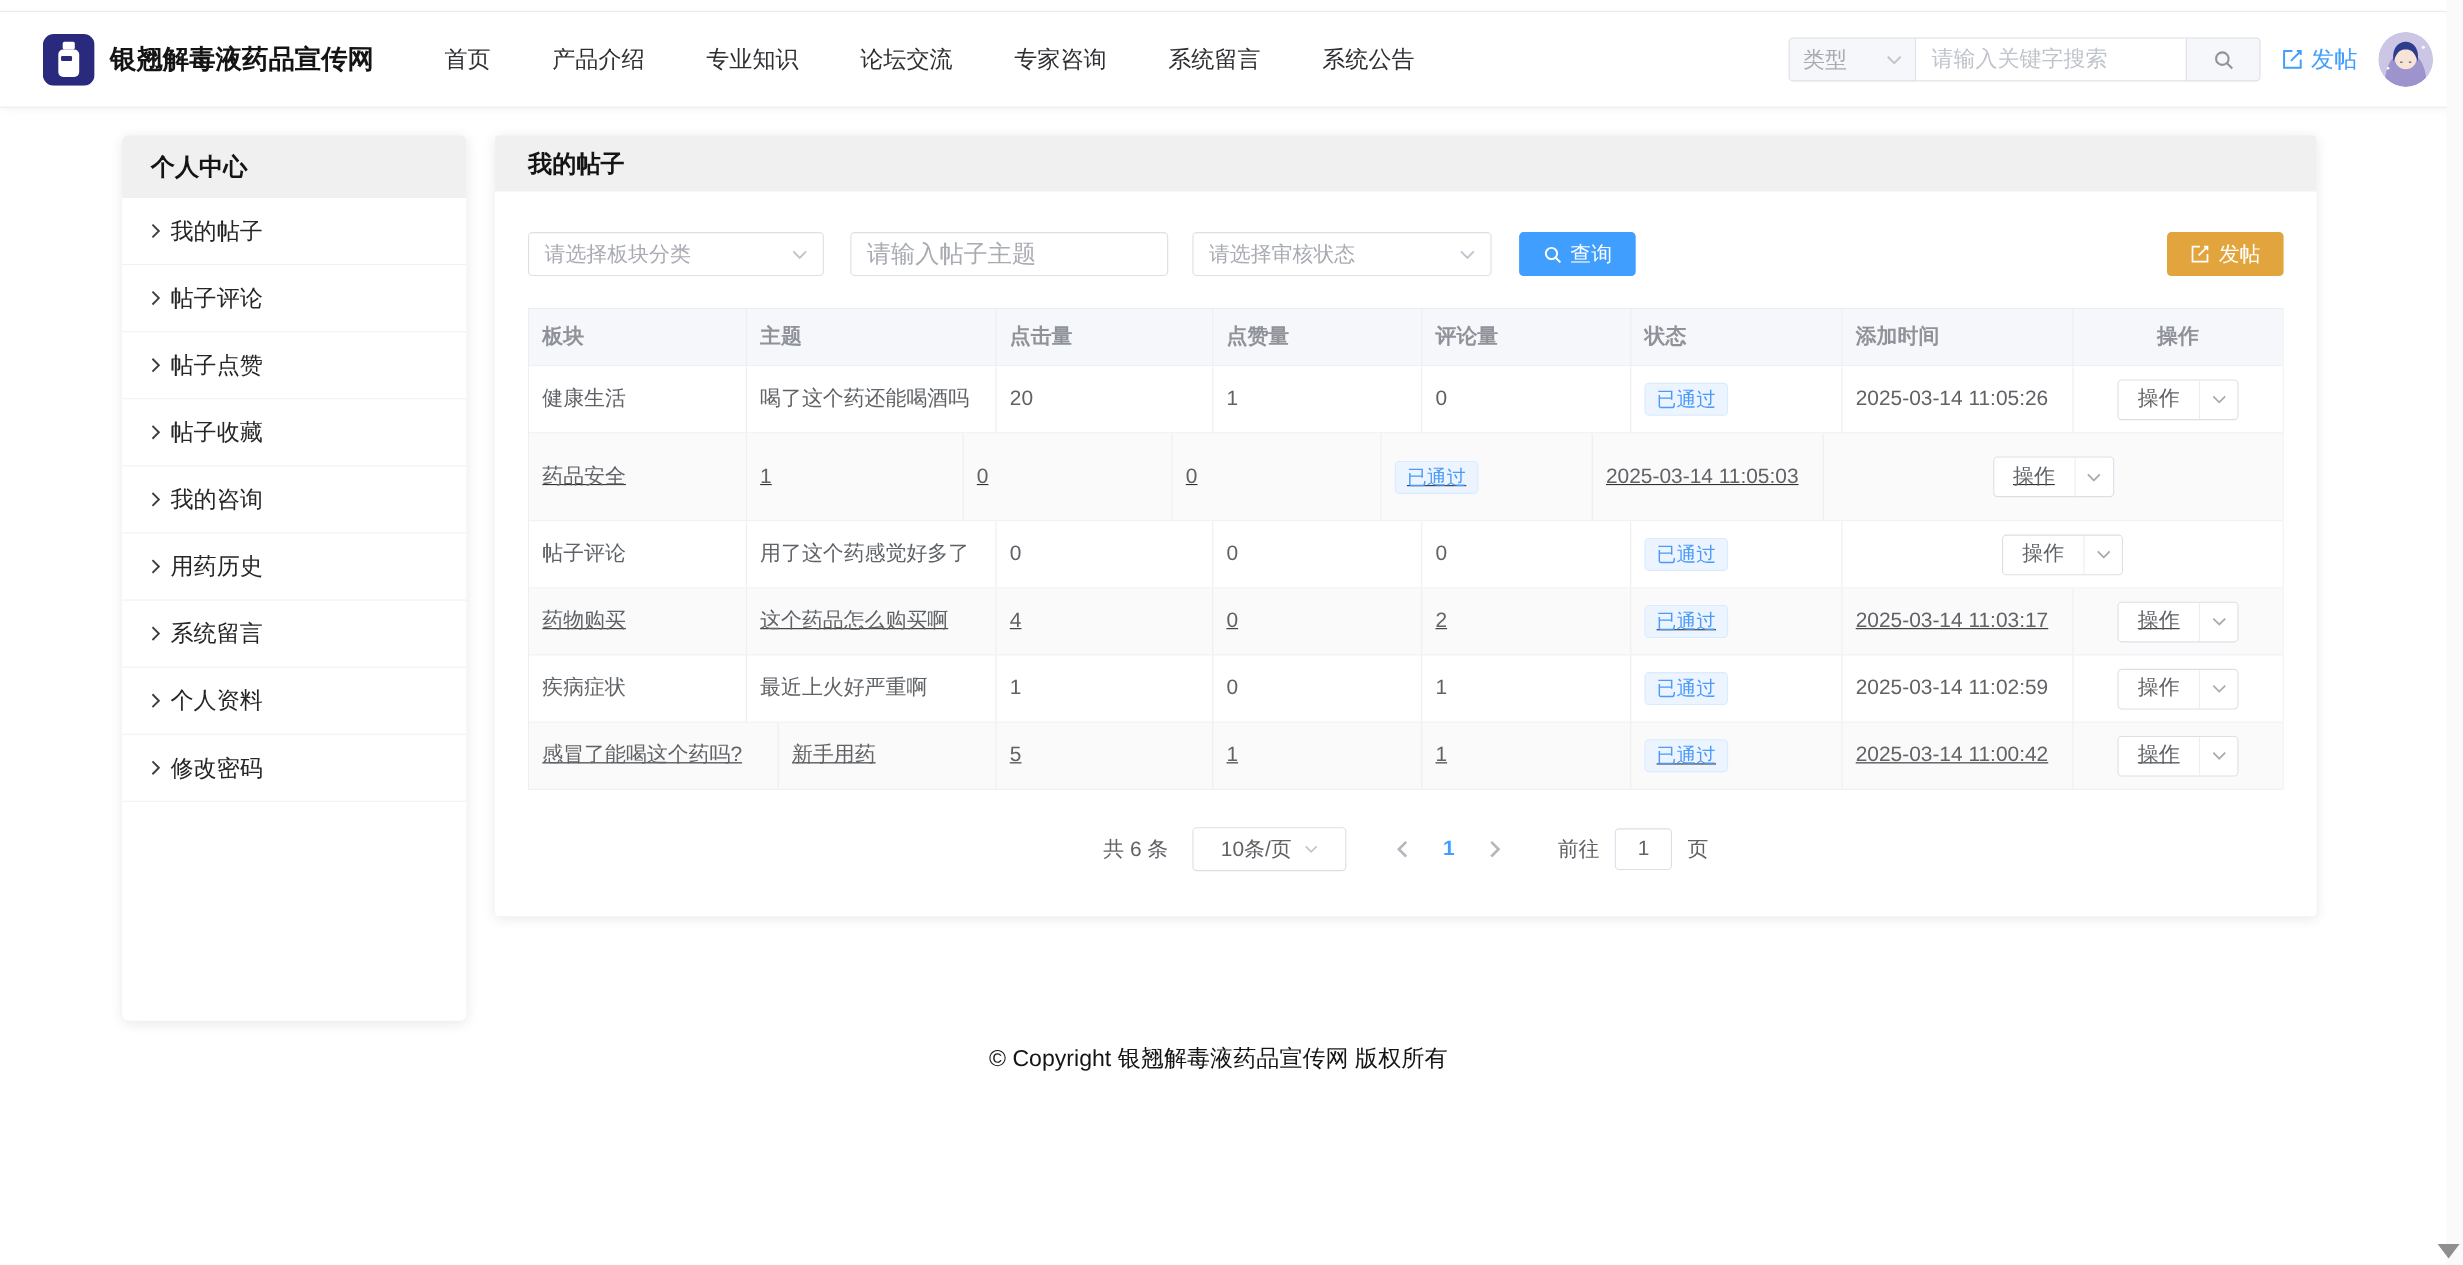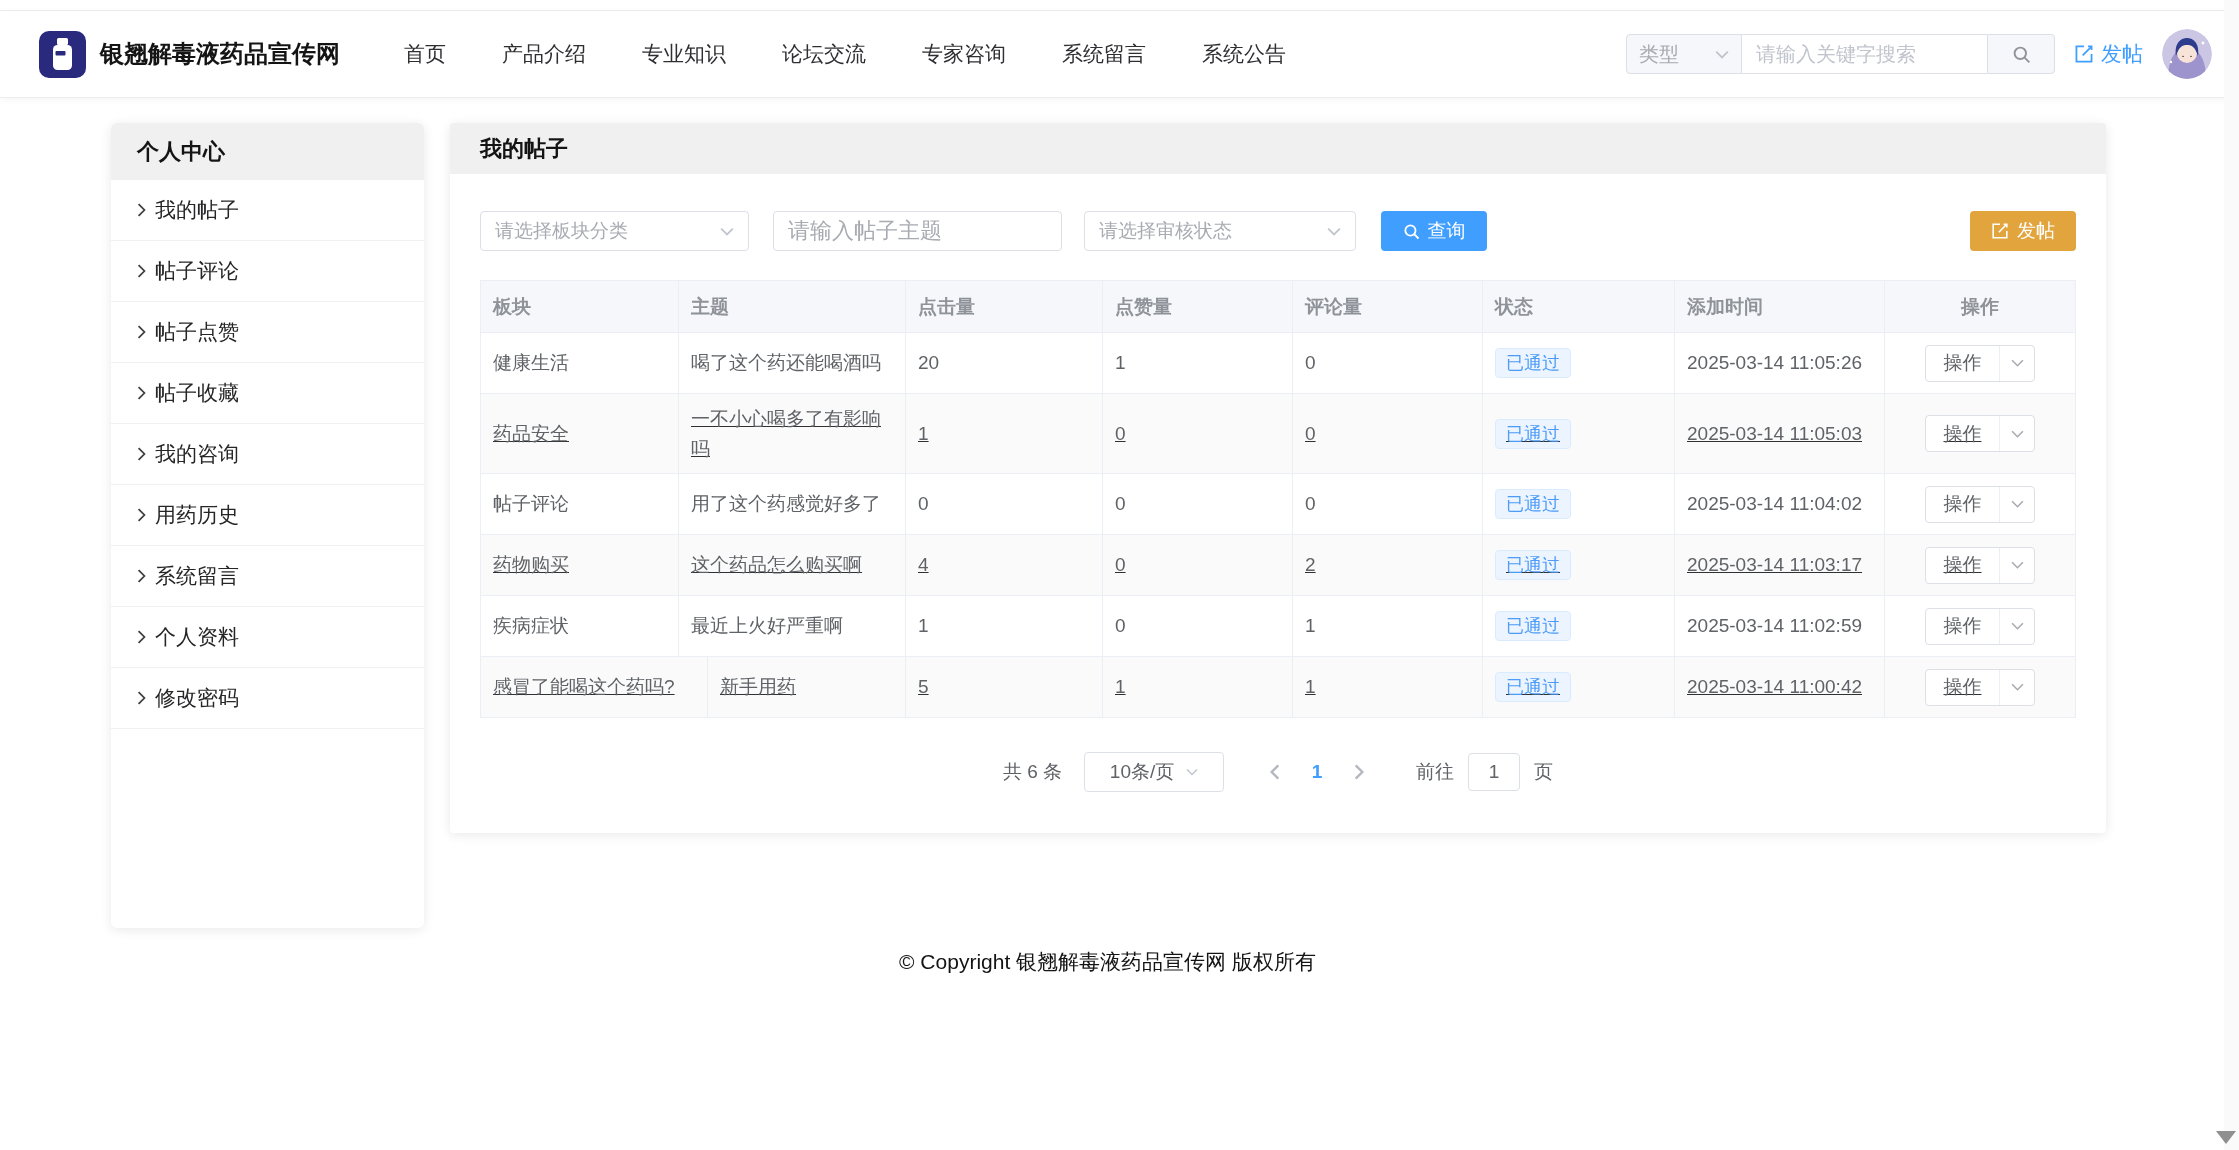--- a/index.html
+++ b/index.html
@@ -348,21 +348,20 @@
                 <svg width="13" height="8" viewBox="0 0 12 7" fill="none" stroke="#a8abb2" stroke-width="1.5">
                   <path d="M1 1 L6 6 L11 1"></path>
                 </svg>
               </span>
           </div>
         </div>
       </div>
 
       <div class="trow striped tall">
         <div class="tcell c0">药品安全</div>
-        <div class="tcell c1">一不小心喝多了有影响吗</div>
         <div class="tcell c2">1</div>
         <div class="tcell c3">0</div>
         <div class="tcell c4">0</div>
         <div class="tcell c5">
             <span class="badge">已通过</span>
           </div>
         <div class="tcell c6">2025-03-14 11:05:03</div>
         <div class="tcell c7">
           <div class="action-btn">
             <span class="action-label">操作</span>
@@ -378,21 +377,20 @@
 
       <div class="trow">
         <div class="tcell c0">帖子评论</div>
         <div class="tcell c1">用了这个药感觉好多了</div>
         <div class="tcell c2">0</div>
         <div class="tcell c3">0</div>
         <div class="tcell c4">0</div>
         <div class="tcell c5">
             <span class="badge">已通过</span>
           </div>
-        <div class="tcell c6">2025-03-14 11:04:02</div>
         <div class="tcell c7">
           <div class="action-btn">
             <span class="action-label">操作</span>
             <span class="action-div"></span>
             <span class="action-caret">
                 <svg width="13" height="8" viewBox="0 0 12 7" fill="none" stroke="#a8abb2" stroke-width="1.5">
                   <path d="M1 1 L6 6 L11 1"></path>
                 </svg>
               </span>
           </div>

